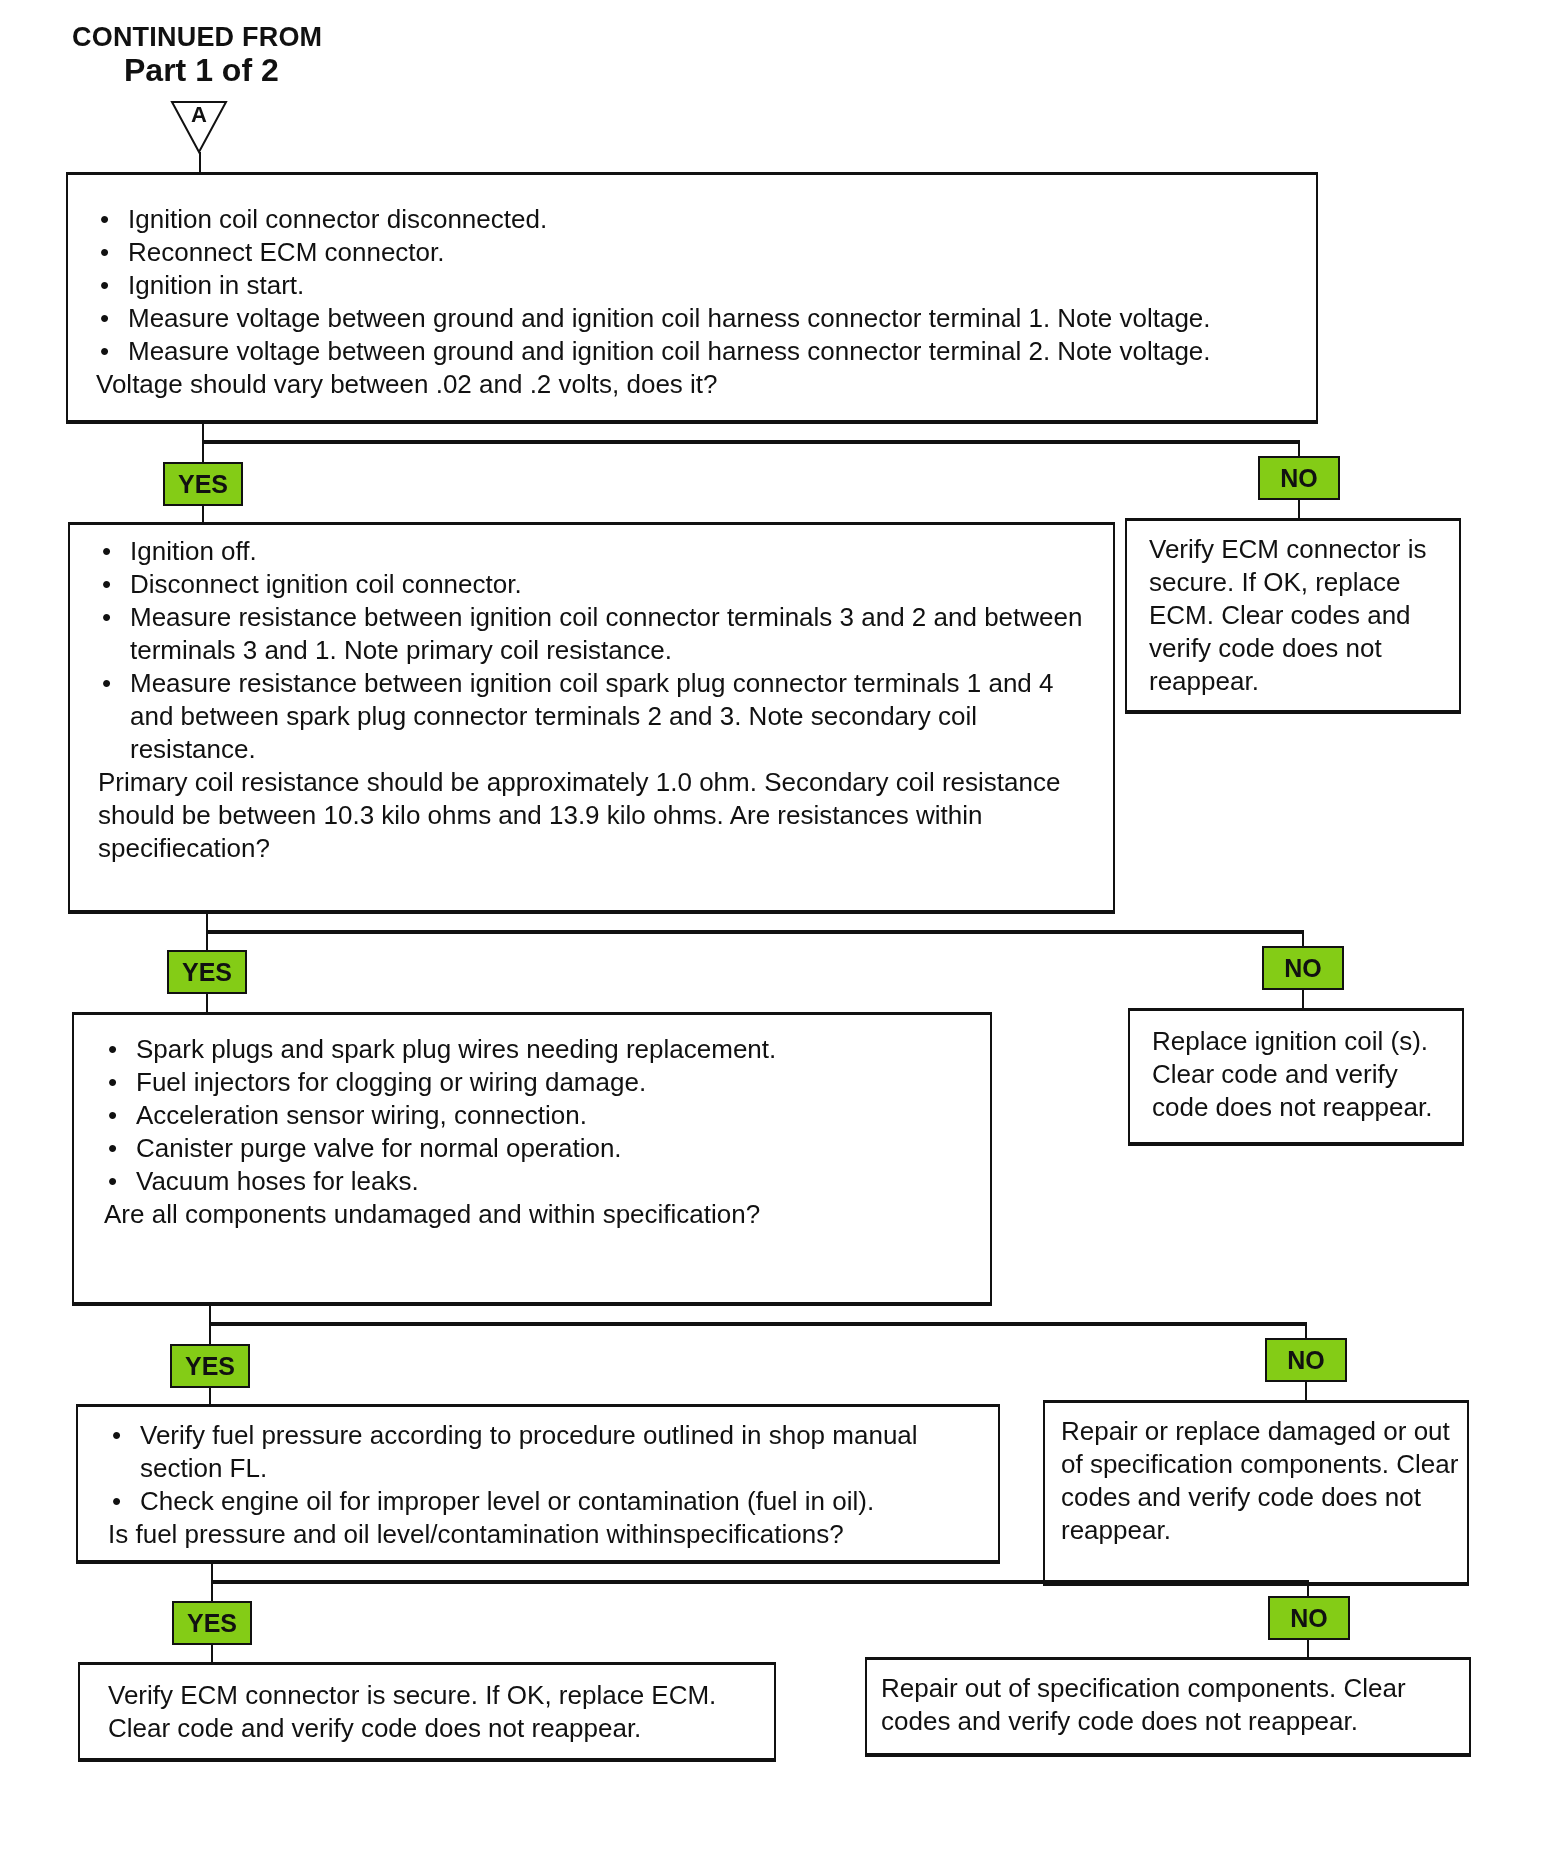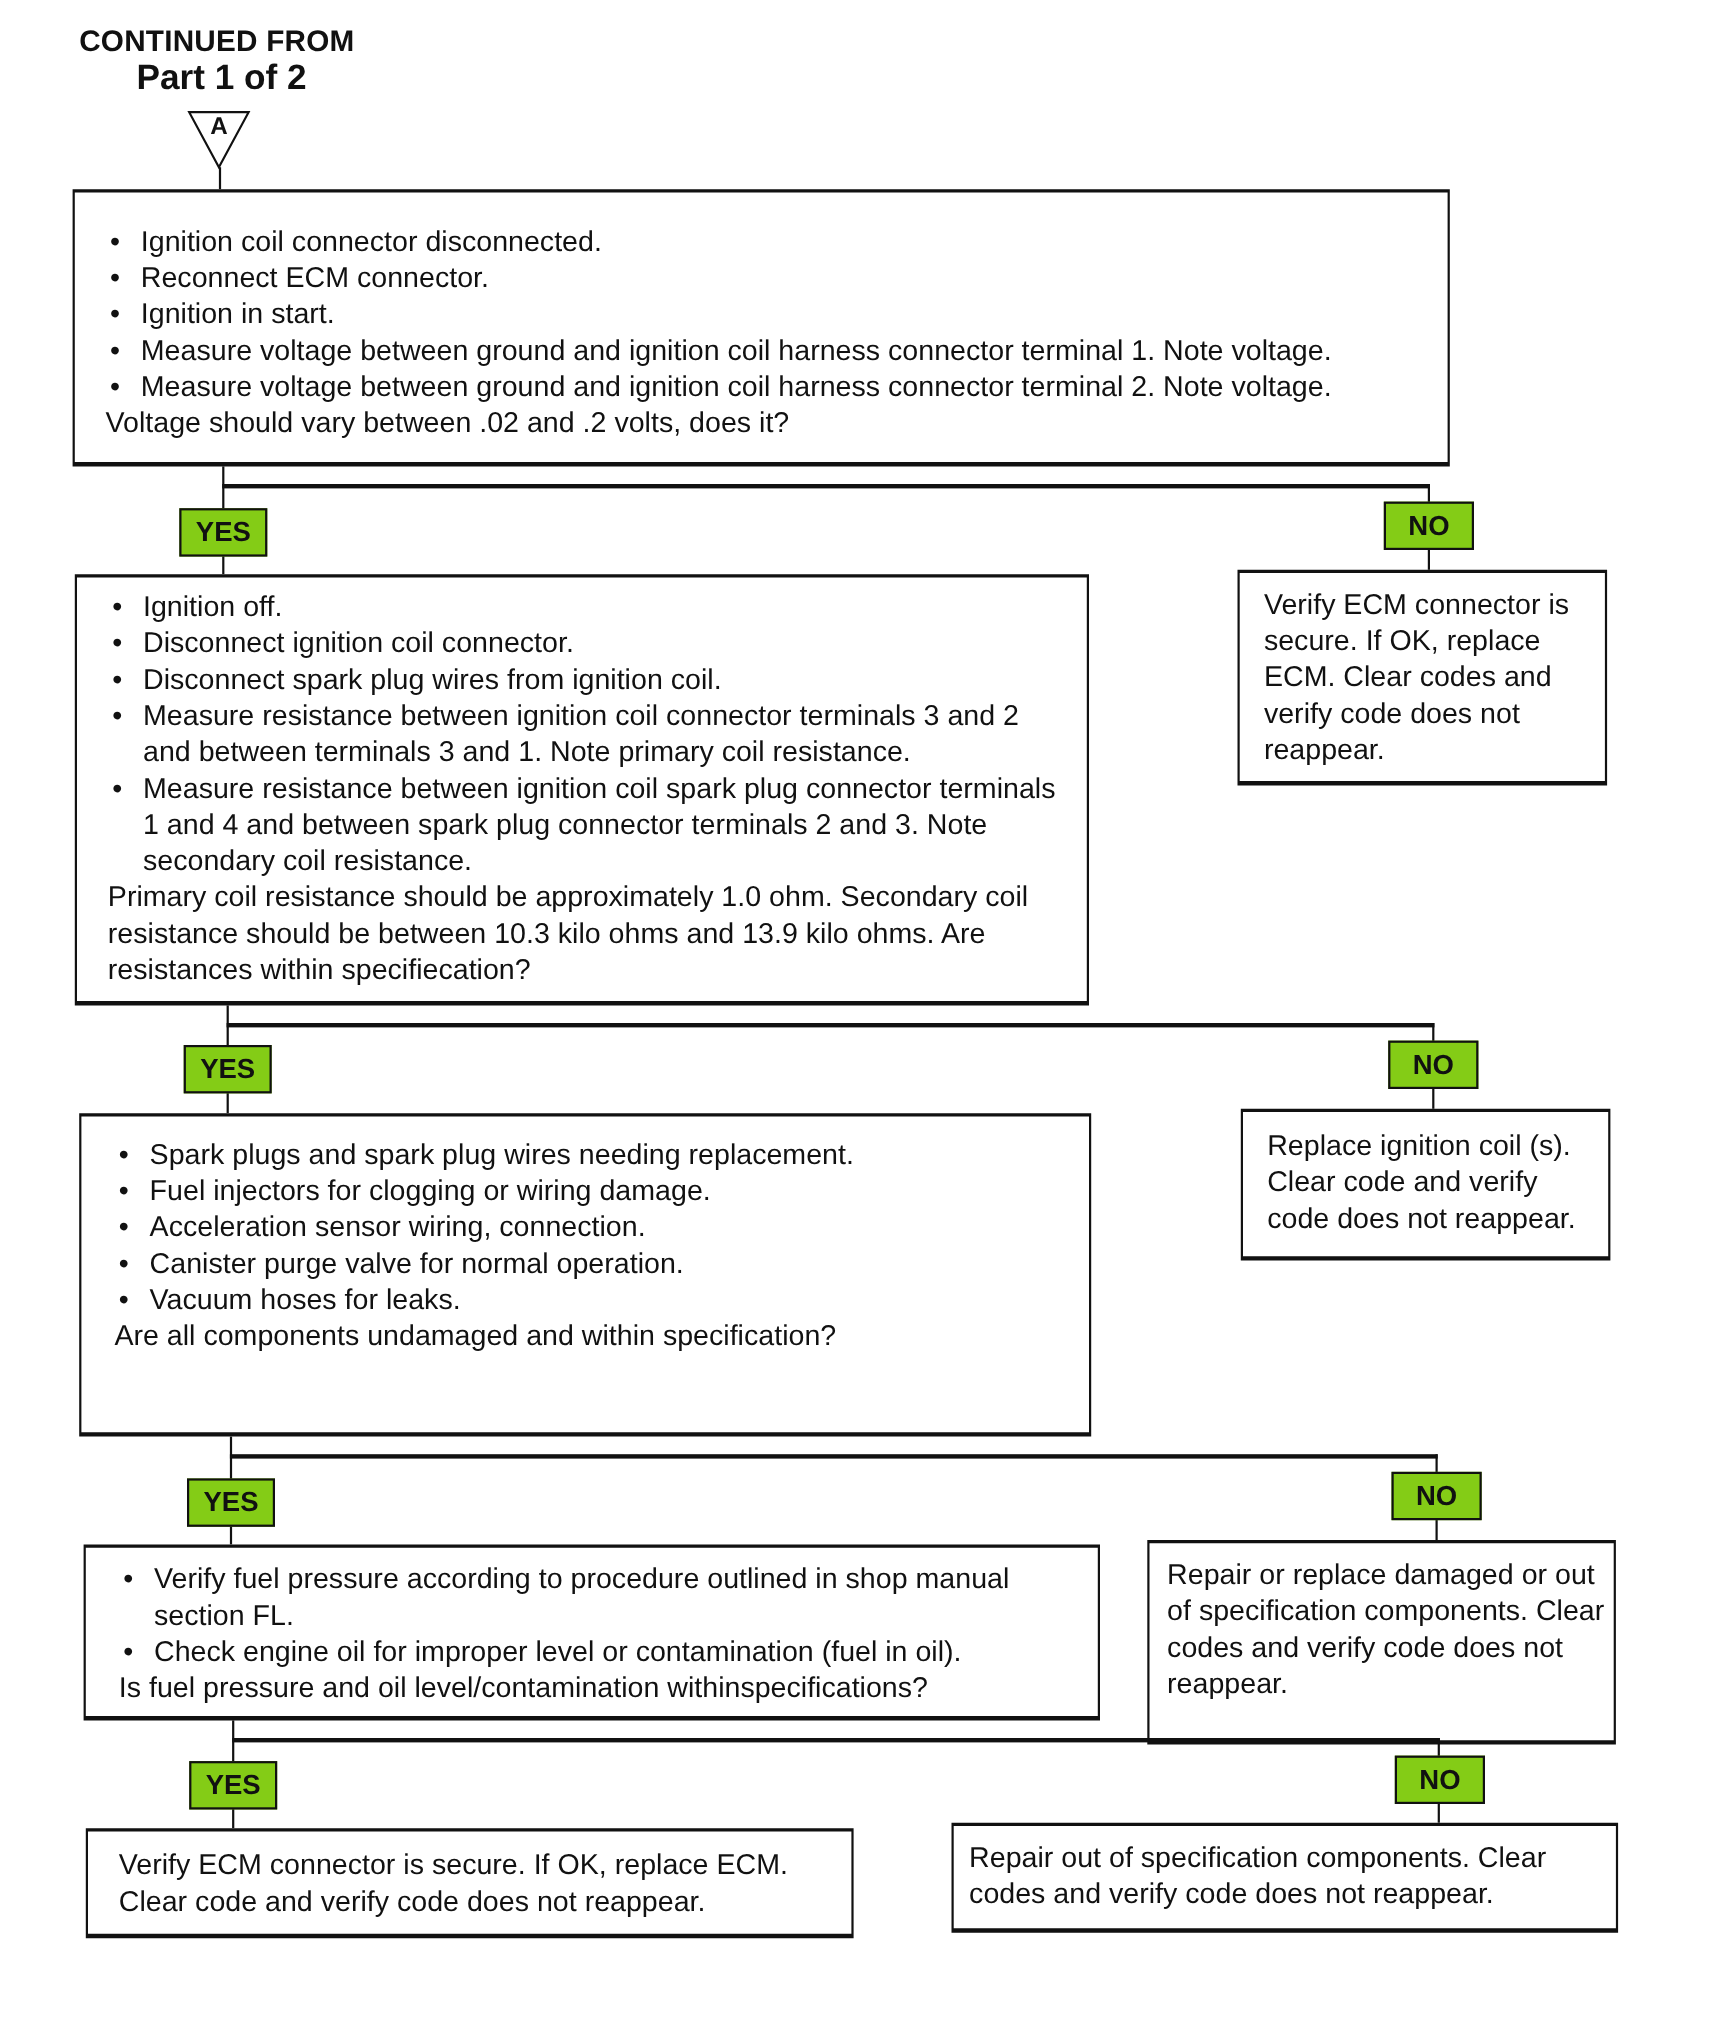--- a/index.html
+++ b/index.html
@@ -51,25 +51,24 @@
 <div class="vline" style="left:202px; top:424px; height:160px;"></div>
 <div class="hline" style="left:202px; top:440px; width:1098px;"></div>
 <div class="vline" style="left:1298px; top:440px; height:80px;"></div>
 <div class="label" style="left:163px; top:462px; width:80px;">YES</div>
 <div class="label" style="left:1258px; top:456px; width:82px;">NO</div>
 
 <div class="box" style="left:1125px; top:518px; width:336px; height:196px; padding:12px 10px 0 22px;">
   <p>Verify ECM connector is secure. If OK, replace ECM. Clear codes and verify code does not reappear.</p>
 </div>
 
-<div class="box" style="left:68px; top:522px; width:922px; height:392px; padding:10px 14px 0 28px;">
+<div class="box" style="left:68px; top:522px; width:1047px; height:392px; padding:10px 14px 0 28px;">
   <ul>
     <li>Ignition off.</li>
     <li>Disconnect ignition coil connector.</li>
-    <li>Disconnect spark plug wires from ignition coil.</li>
     <li>Measure resistance between ignition coil connector terminals 3 and 2 and between terminals 3 and 1. Note primary coil resistance.</li>
     <li>Measure resistance between ignition coil spark plug connector terminals 1 and 4 and between spark plug connector terminals 2 and 3. Note secondary coil resistance.</li>
   </ul>
   <p>Primary coil resistance should be approximately 1.0 ohm. Secondary coil resistance should be between 10.3 kilo ohms and 13.9 kilo ohms. Are resistances within specifiecation?</p>
 </div>
 
 <div class="vline" style="left:206px; top:914px; height:100px;"></div>
 <div class="hline" style="left:206px; top:930px; width:1098px;"></div>
 <div class="vline" style="left:1302px; top:930px; height:80px;"></div>
 <div class="label" style="left:167px; top:950px; width:80px;">YES</div>

